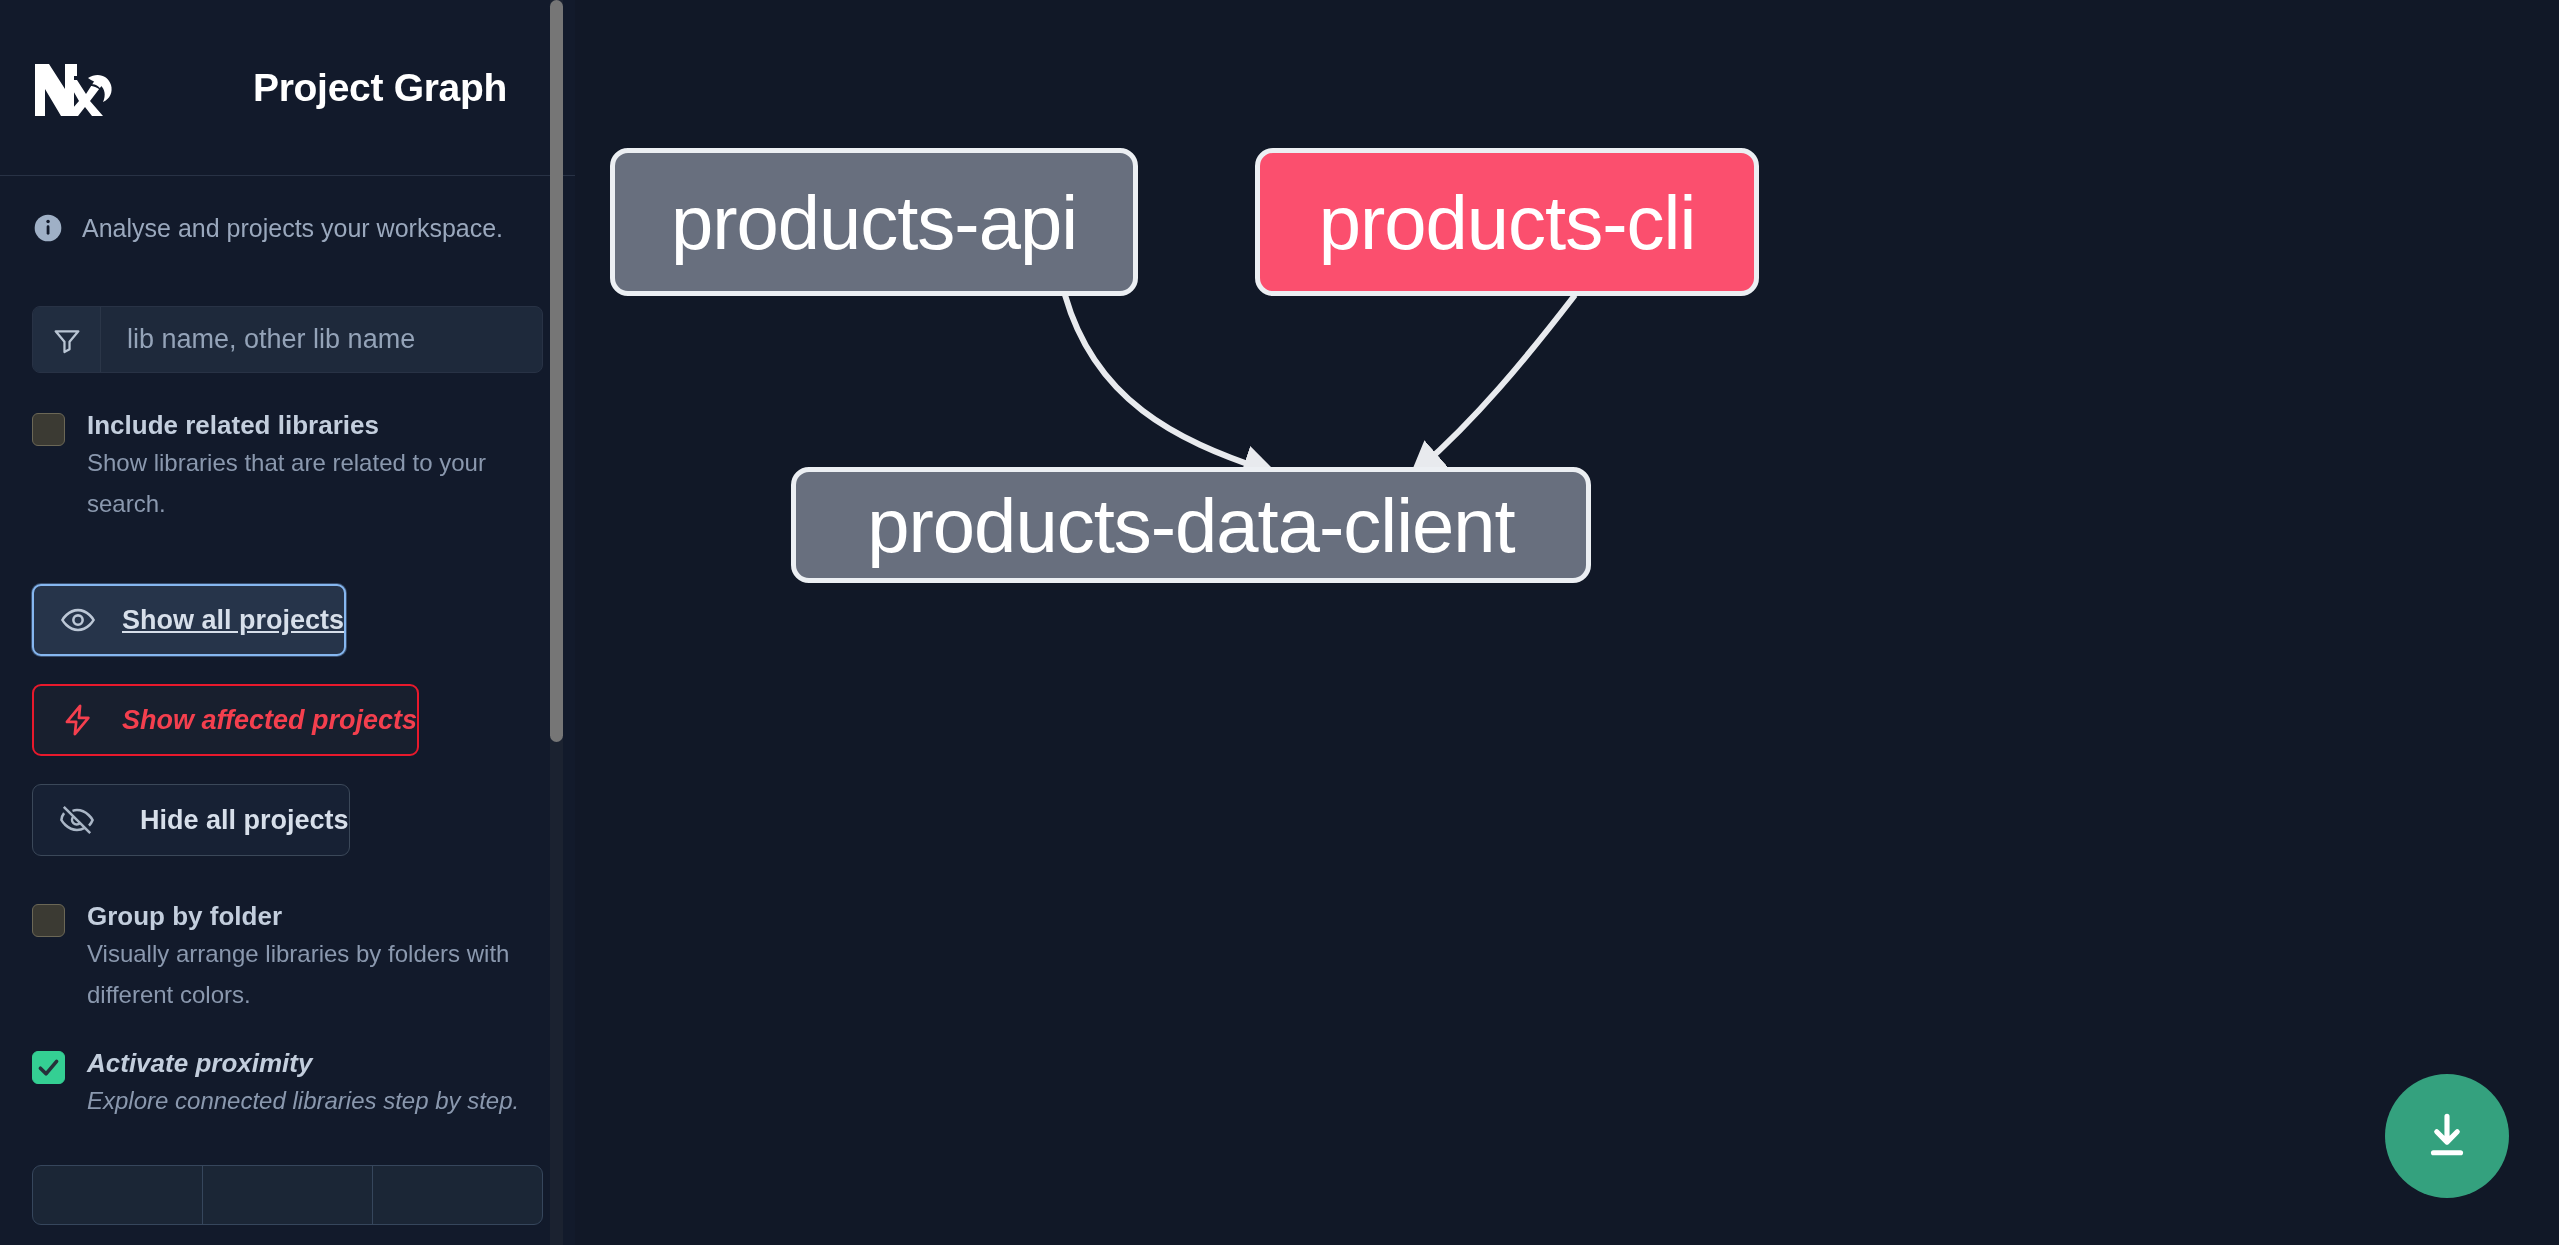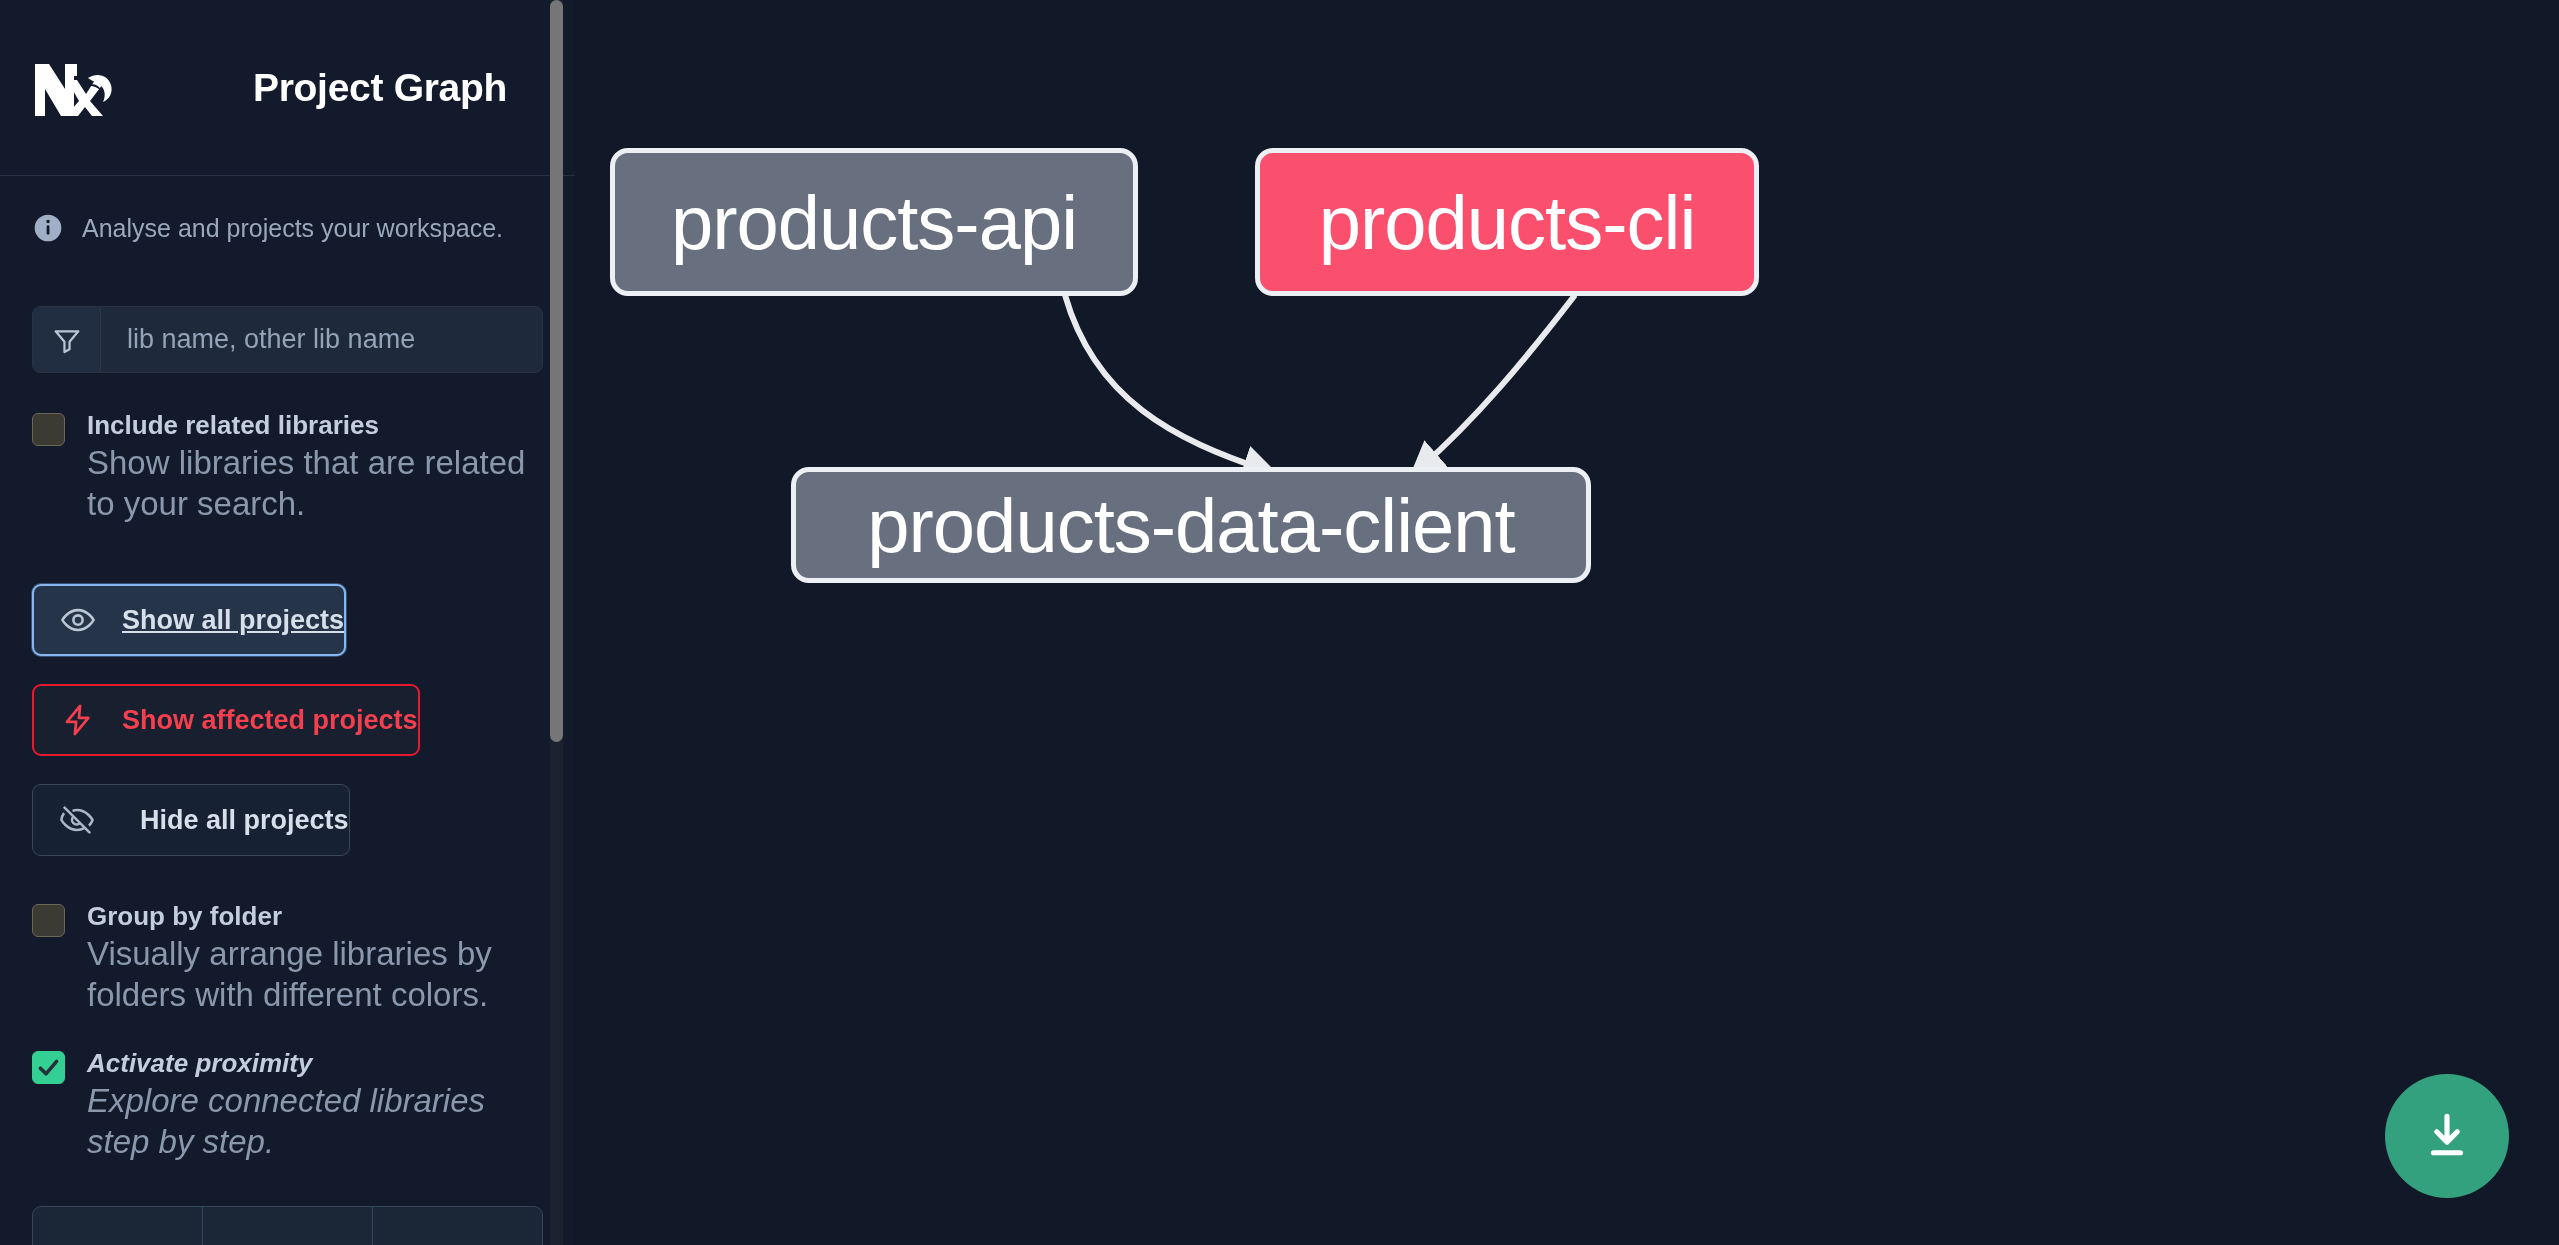--- a/index.html
+++ b/index.html
@@ -91,21 +91,21 @@
   }
   .cb.off { background: #3b3a33; border: 1px solid #6b6756; }
   .cb.on  { background: #34cf93; border: 1px solid #34cf93;
             display:flex; align-items:center; justify-content:center; }
   .cb.on svg { width: 27px; height: 27px; display:block; }
   .opt-texts { display: flex; flex-direction: column; }
   .opt-title {
     color: #c3cedd; font-size: 26px; font-weight: 700; line-height: 33px;
   }
   .opt-desc {
-    color: #8a98ae; font-size: 33px; line-height: 41px; max-width: 440px;
+    color: #8a98ae; font-size: 24px; line-height: 41px; max-width: 440px;
   }
 
   .btn {
     margin: 0 32px;
     height: 72px;
     display: flex; align-items: center;
     gap: 26px;
     padding-left: 26px;
     border-radius: 9px;
     background: #1c2738;
@@ -121,20 +121,21 @@
     background: #26344a;
     border: 2px solid #86b7f0;
     box-shadow: 0 0 0 1px rgba(134,183,240,.35);
   }
   .btn-show-all .btn-label { color: #d7dfea; text-decoration: underline; }
 
   .btn-affected {
     margin-top: 28px;
     background: #181f2e;
     border: 2px solid #e8192c;
+    font-style: italic;
   }
   .btn-affected .btn-label { color: #f43f4e; }
 
   .btn-hide-all {
     margin-top: 28px;
     background: #172134;
     border: 1px solid #3b4859;
     gap: 45px;
   }
   .btn-hide-all .btn-label { color: #d7dfea; }

